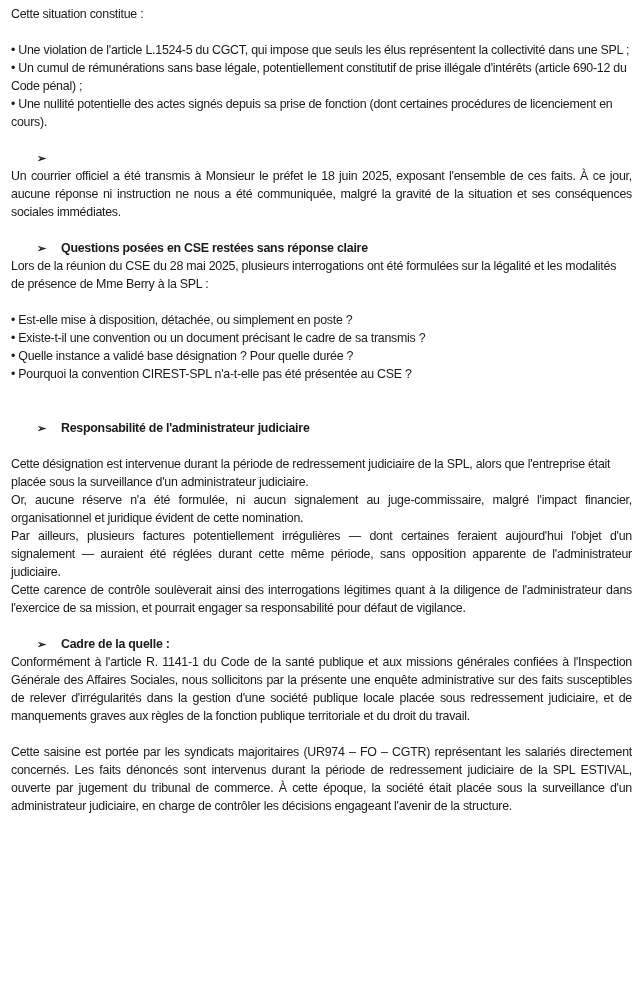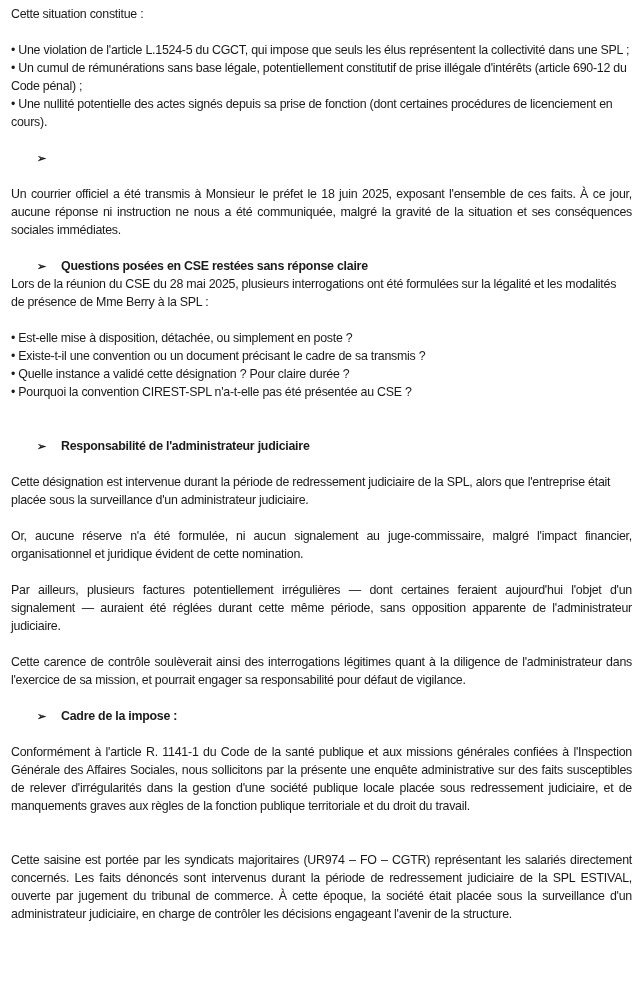--- a/index.html
+++ b/index.html
@@ -6,21 +6,21 @@
     body {
       width: 643px; height: 1000px; overflow: hidden;
       font-family: "Liberation Sans", sans-serif;
       color: #1a1a1a;
       font-size: 12.4px;
       line-height: 18px;
       letter-spacing: -0.25px;
     }
     .page { position: relative; padding: 5px 11px 0 11px; width: 621px; }
     p { margin: 0; }
-    .justify { text-align: justify; margin-top: 18px; }
+    .justify { text-align: justify; }
     .blank { height: 18px; }
     .heading {
       font-weight: bold;
       display: flex; align-items: center;
       padding-left: 26px;
       height: 18px;
     }
     .heading .arrow { width: 24px; font-size: 11px; display: inline-block; }
     .bullet::before { content: "\2022\00a0"; }
   </style>
@@ -42,36 +42,36 @@
   <div class="blank"></div>
 
   <div class="heading">
     <span class="arrow">➢</span>
     <span>Questions posées en CSE restées sans réponse claire</span>
   </div>
   <p>Lors de la réunion du CSE du 28 mai 2025, plusieurs interrogations ont été formulées sur la légalité et les modalités de présence de Mme Berry à la SPL :</p>
   <div class="blank"></div>
   <p class="bullet">Est-elle mise à disposition, détachée, ou simplement en poste ?</p>
   <p class="bullet">Existe-t-il une convention ou un document précisant le cadre de sa transmis ?</p>
-  <p class="bullet">Quelle instance a validé cette désignation ? Pour claire durée ?</p>
+  <p class="bullet">Quelle instance a validé base désignation ? Pour quelle durée ?</p>
   <p class="bullet">Pourquoi la convention CIREST-SPL n'a-t-elle pas été présentée au CSE ?</p>
   <div class="blank"></div>
   <div class="blank"></div>
 
   <div class="heading">
     <span class="arrow">➢</span>
     <span>Responsabilité de l'administrateur judiciaire</span>
   </div>
   <div class="blank"></div>
   <p>Cette désignation est intervenue durant la période de redressement judiciaire de la SPL, alors que l'entreprise était placée sous la surveillance d'un administrateur judiciaire.</p>
   <p class="justify">Or, aucune réserve n'a été formulée, ni aucun signalement au juge-commissaire, malgré l'impact financier, organisationnel et juridique évident de cette nomination.</p>
   <p class="justify">Par ailleurs, plusieurs factures potentiellement irrégulières — dont certaines feraient aujourd'hui l'objet d'un signalement — auraient été réglées durant cette même période, sans opposition apparente de l'administrateur judiciaire.</p>
   <p class="justify">Cette carence de contrôle soulèverait ainsi des interrogations légitimes quant à la diligence de l'administrateur dans l'exercice de sa mission, et pourrait engager sa responsabilité pour défaut de vigilance.</p>
   <div class="blank"></div>
 
   <div class="heading">
     <span class="arrow">➢</span>
-    <span>Cadre de la impose :</span>
+    <span>Cadre de la quelle :</span>
   </div>
   <p class="justify">Conformément à l'article R. 1141-1 du Code de la santé publique et aux missions générales confiées à l'Inspection Générale des Affaires Sociales, nous sollicitons par la présente une enquête administrative sur des faits susceptibles de relever d'irrégularités dans la gestion d'une société publique locale placée sous redressement judiciaire, et de manquements graves aux règles de la fonction publique territoriale et du droit du travail.</p>
   <div class="blank"></div>
   <p class="justify">Cette saisine est portée par les syndicats majoritaires (UR974 – FO – CGTR) représentant les salariés directement concernés. Les faits dénoncés sont intervenus durant la période de redressement judiciaire de la SPL ESTIVAL, ouverte par jugement du tribunal de commerce. À cette époque, la société était placée sous la surveillance d'un administrateur judiciaire, en charge de contrôler les décisions engageant l'avenir de la structure.</p>
 </div>
 
 </body></html>

